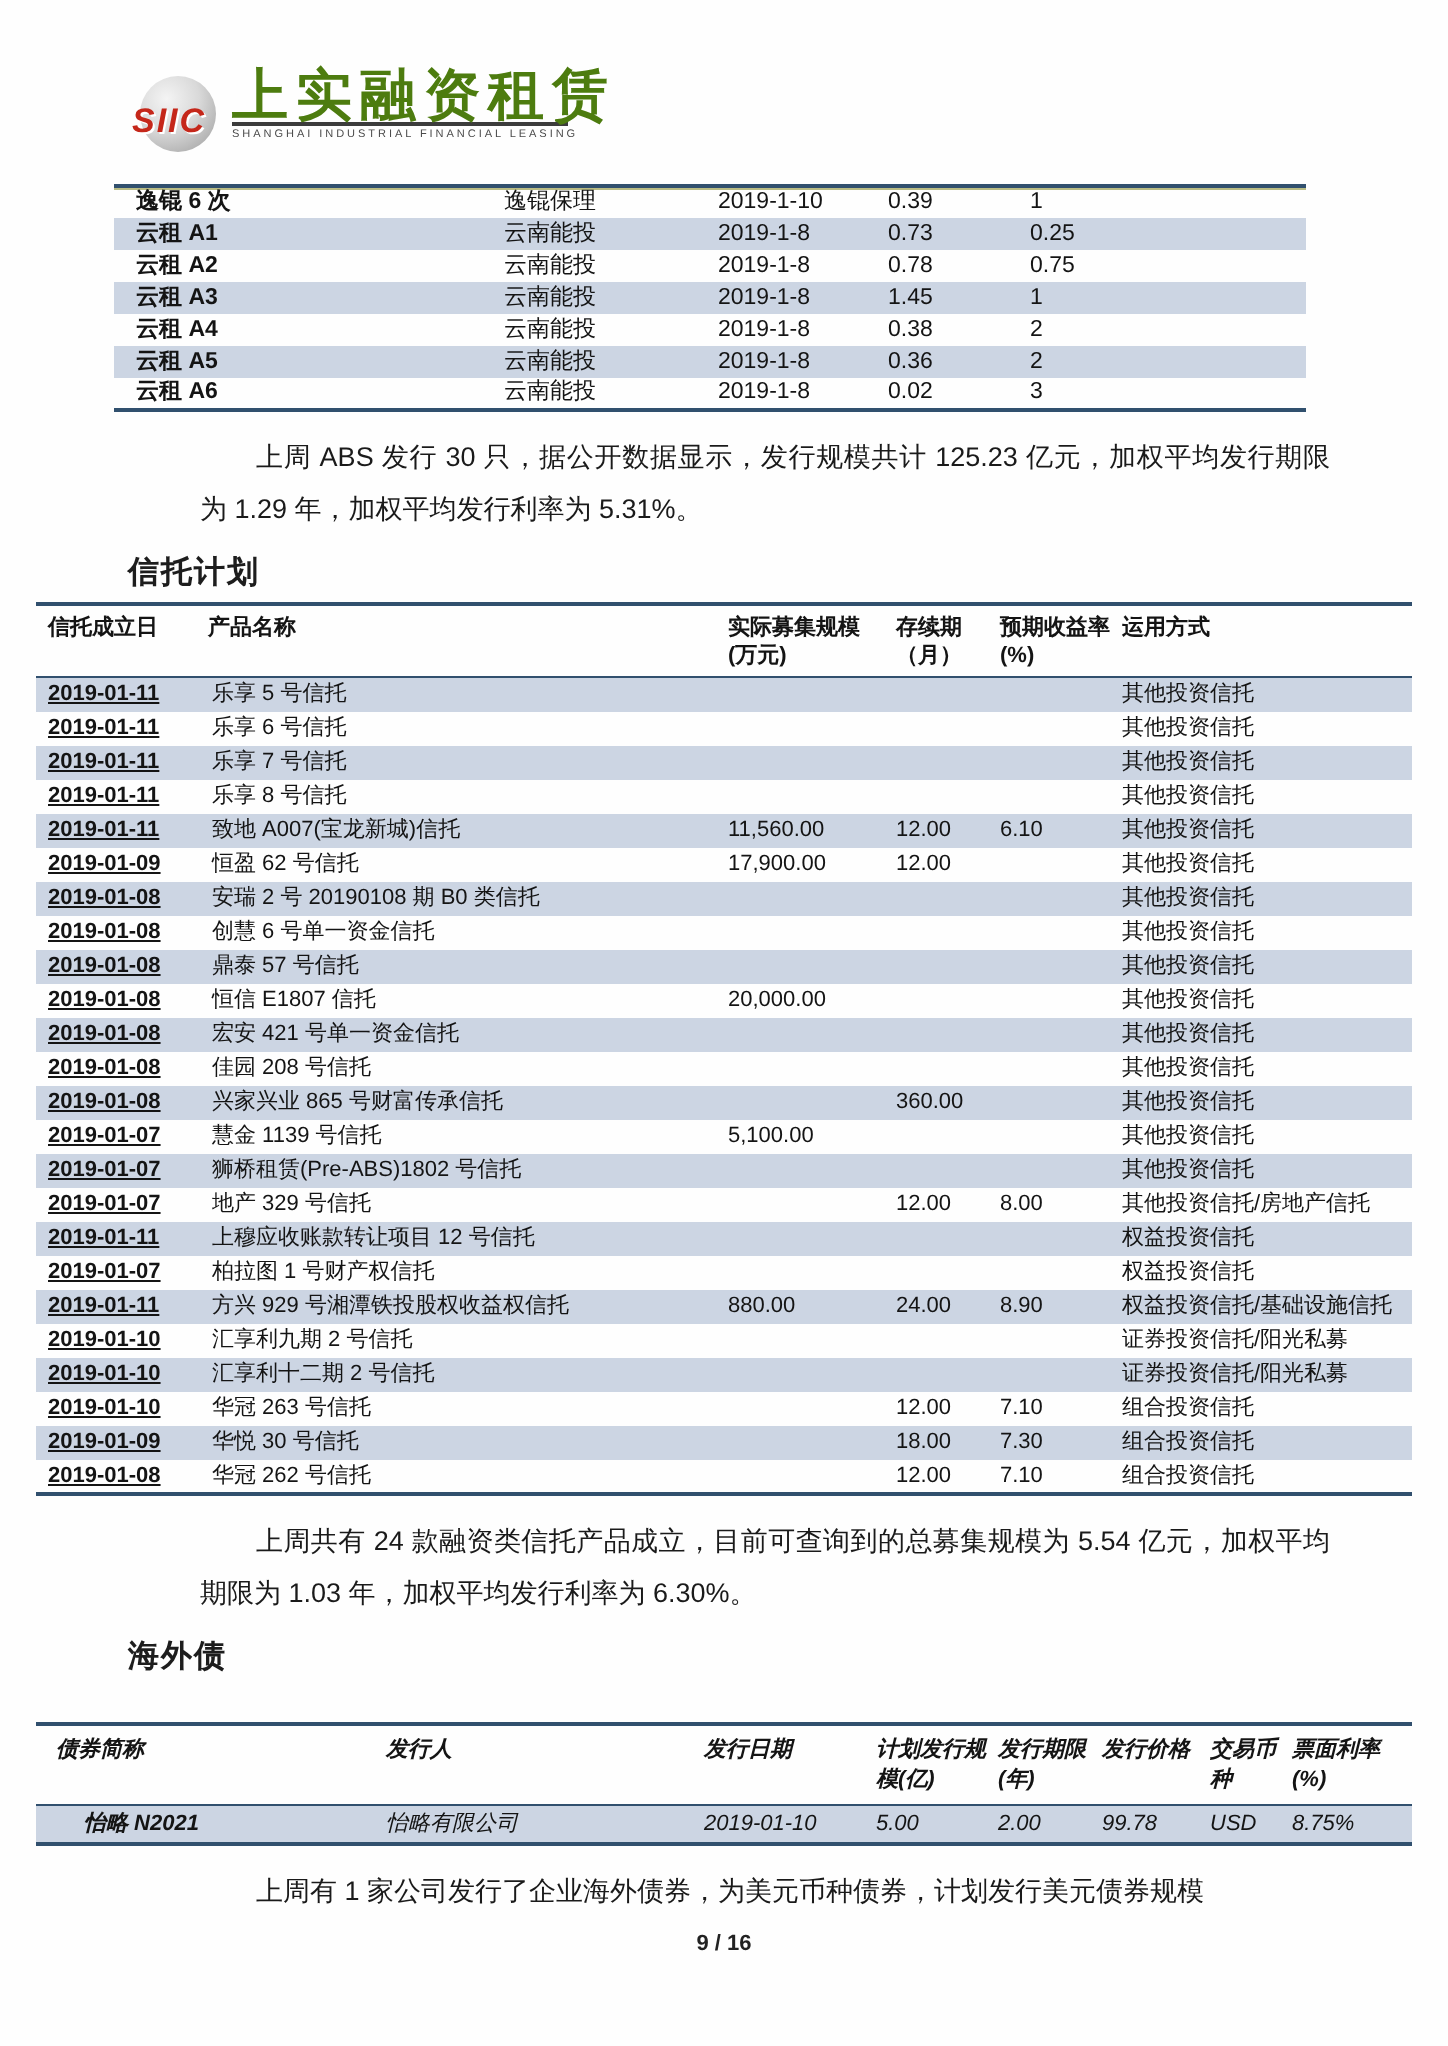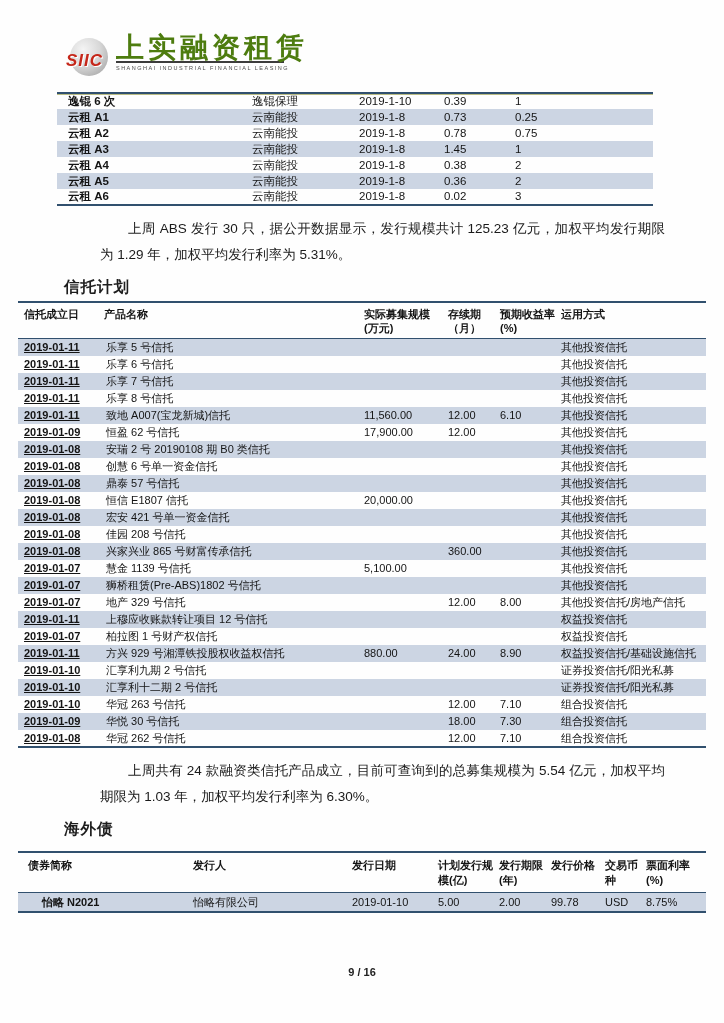--- a/index.html
+++ b/index.html
@@ -69,24 +69,25 @@
     border-bottom: 1px solid #31506e; white-space: normal;
   }
   .trust-table th:first-child { padding-left: 6px; }
   .trust-table td { height: 17px; line-height: 16px; padding: 0 2px; vertical-align: middle; }
   .trust-table td:first-child { padding-left: 6px; font-weight: bold; text-decoration: underline; }
   .trust-table td:nth-child(2) { padding-left: 4px; }
   .trust-table tbody tr:nth-child(odd) { background: #ccd5e3; }
 
   
   .bond-table {
-    width: 688px; margin: 10px 0 0 18px;
+    width: 688px; margin: 20px 0 0 18px;
     border-top: 2px solid #31506e;
     border-bottom: 2px solid #31506e;
     font-size: 11px;
+    font-style: italic;
   }
   .bond-table th {
     font-size: 11px; padding: 5px 3px 4px 3px; line-height: 15px;
     border-bottom: 1px solid #31506e; white-space: normal;
   }
   .bond-table th:first-child { padding-left: 10px; }
   .bond-table td { height: 19px; line-height: 18px; padding: 0 3px; vertical-align: middle; }
   .bond-table td:first-child { padding-left: 24px; font-weight: bold; }
   .bond-table tbody tr { background: #ccd5e3; }
 
@@ -436,16 +437,17 @@
           <td>2019-01-10</td>
           <td>5.00</td>
           <td>2.00</td>
           <td>99.78</td>
           <td>USD</td>
           <td>8.75%</td>
         </tr>
       </tbody>
   </table>
 
+  <p class="para">上周有 1 家公司发行了企业海外债券，为美元币种债券，计划发行美元债券规模</p>
 
   <div class="footer">9 / 16</div>
 
 </div>
 
 </body></html>

